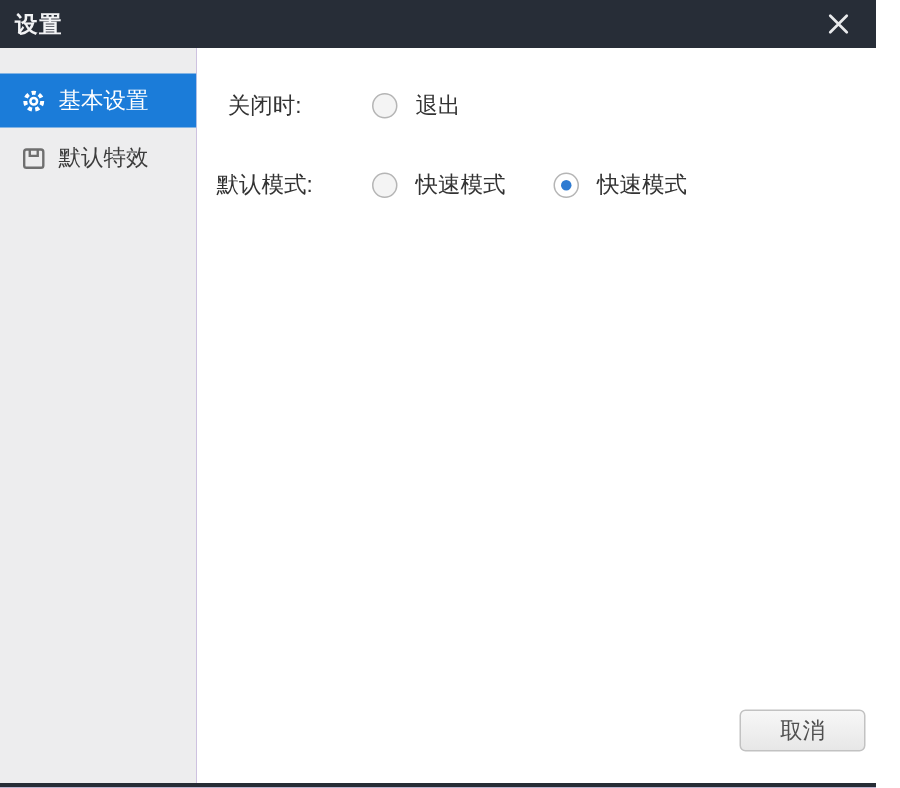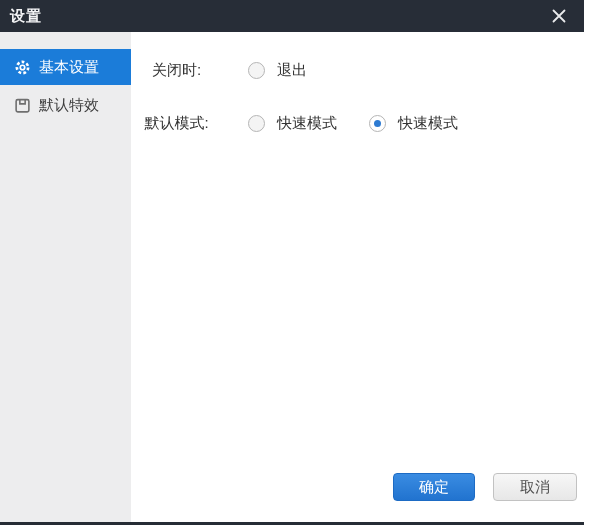--- a/index.html
+++ b/index.html
@@ -191,18 +191,17 @@
         <span class="opt-label">快速模式</span>
       </span>
       <span class="option">
         <span class="radio checked"></span>
         <span class="opt-label">快速模式</span>
       </span>
     </div>
 
   </div>
 
-  <div class="btn btn-ok">确定</div>
   <div class="btn btn-cancel">取消</div>
 
   <div class="bottom-edge"></div>
 
 </div>
 
 </body></html>

